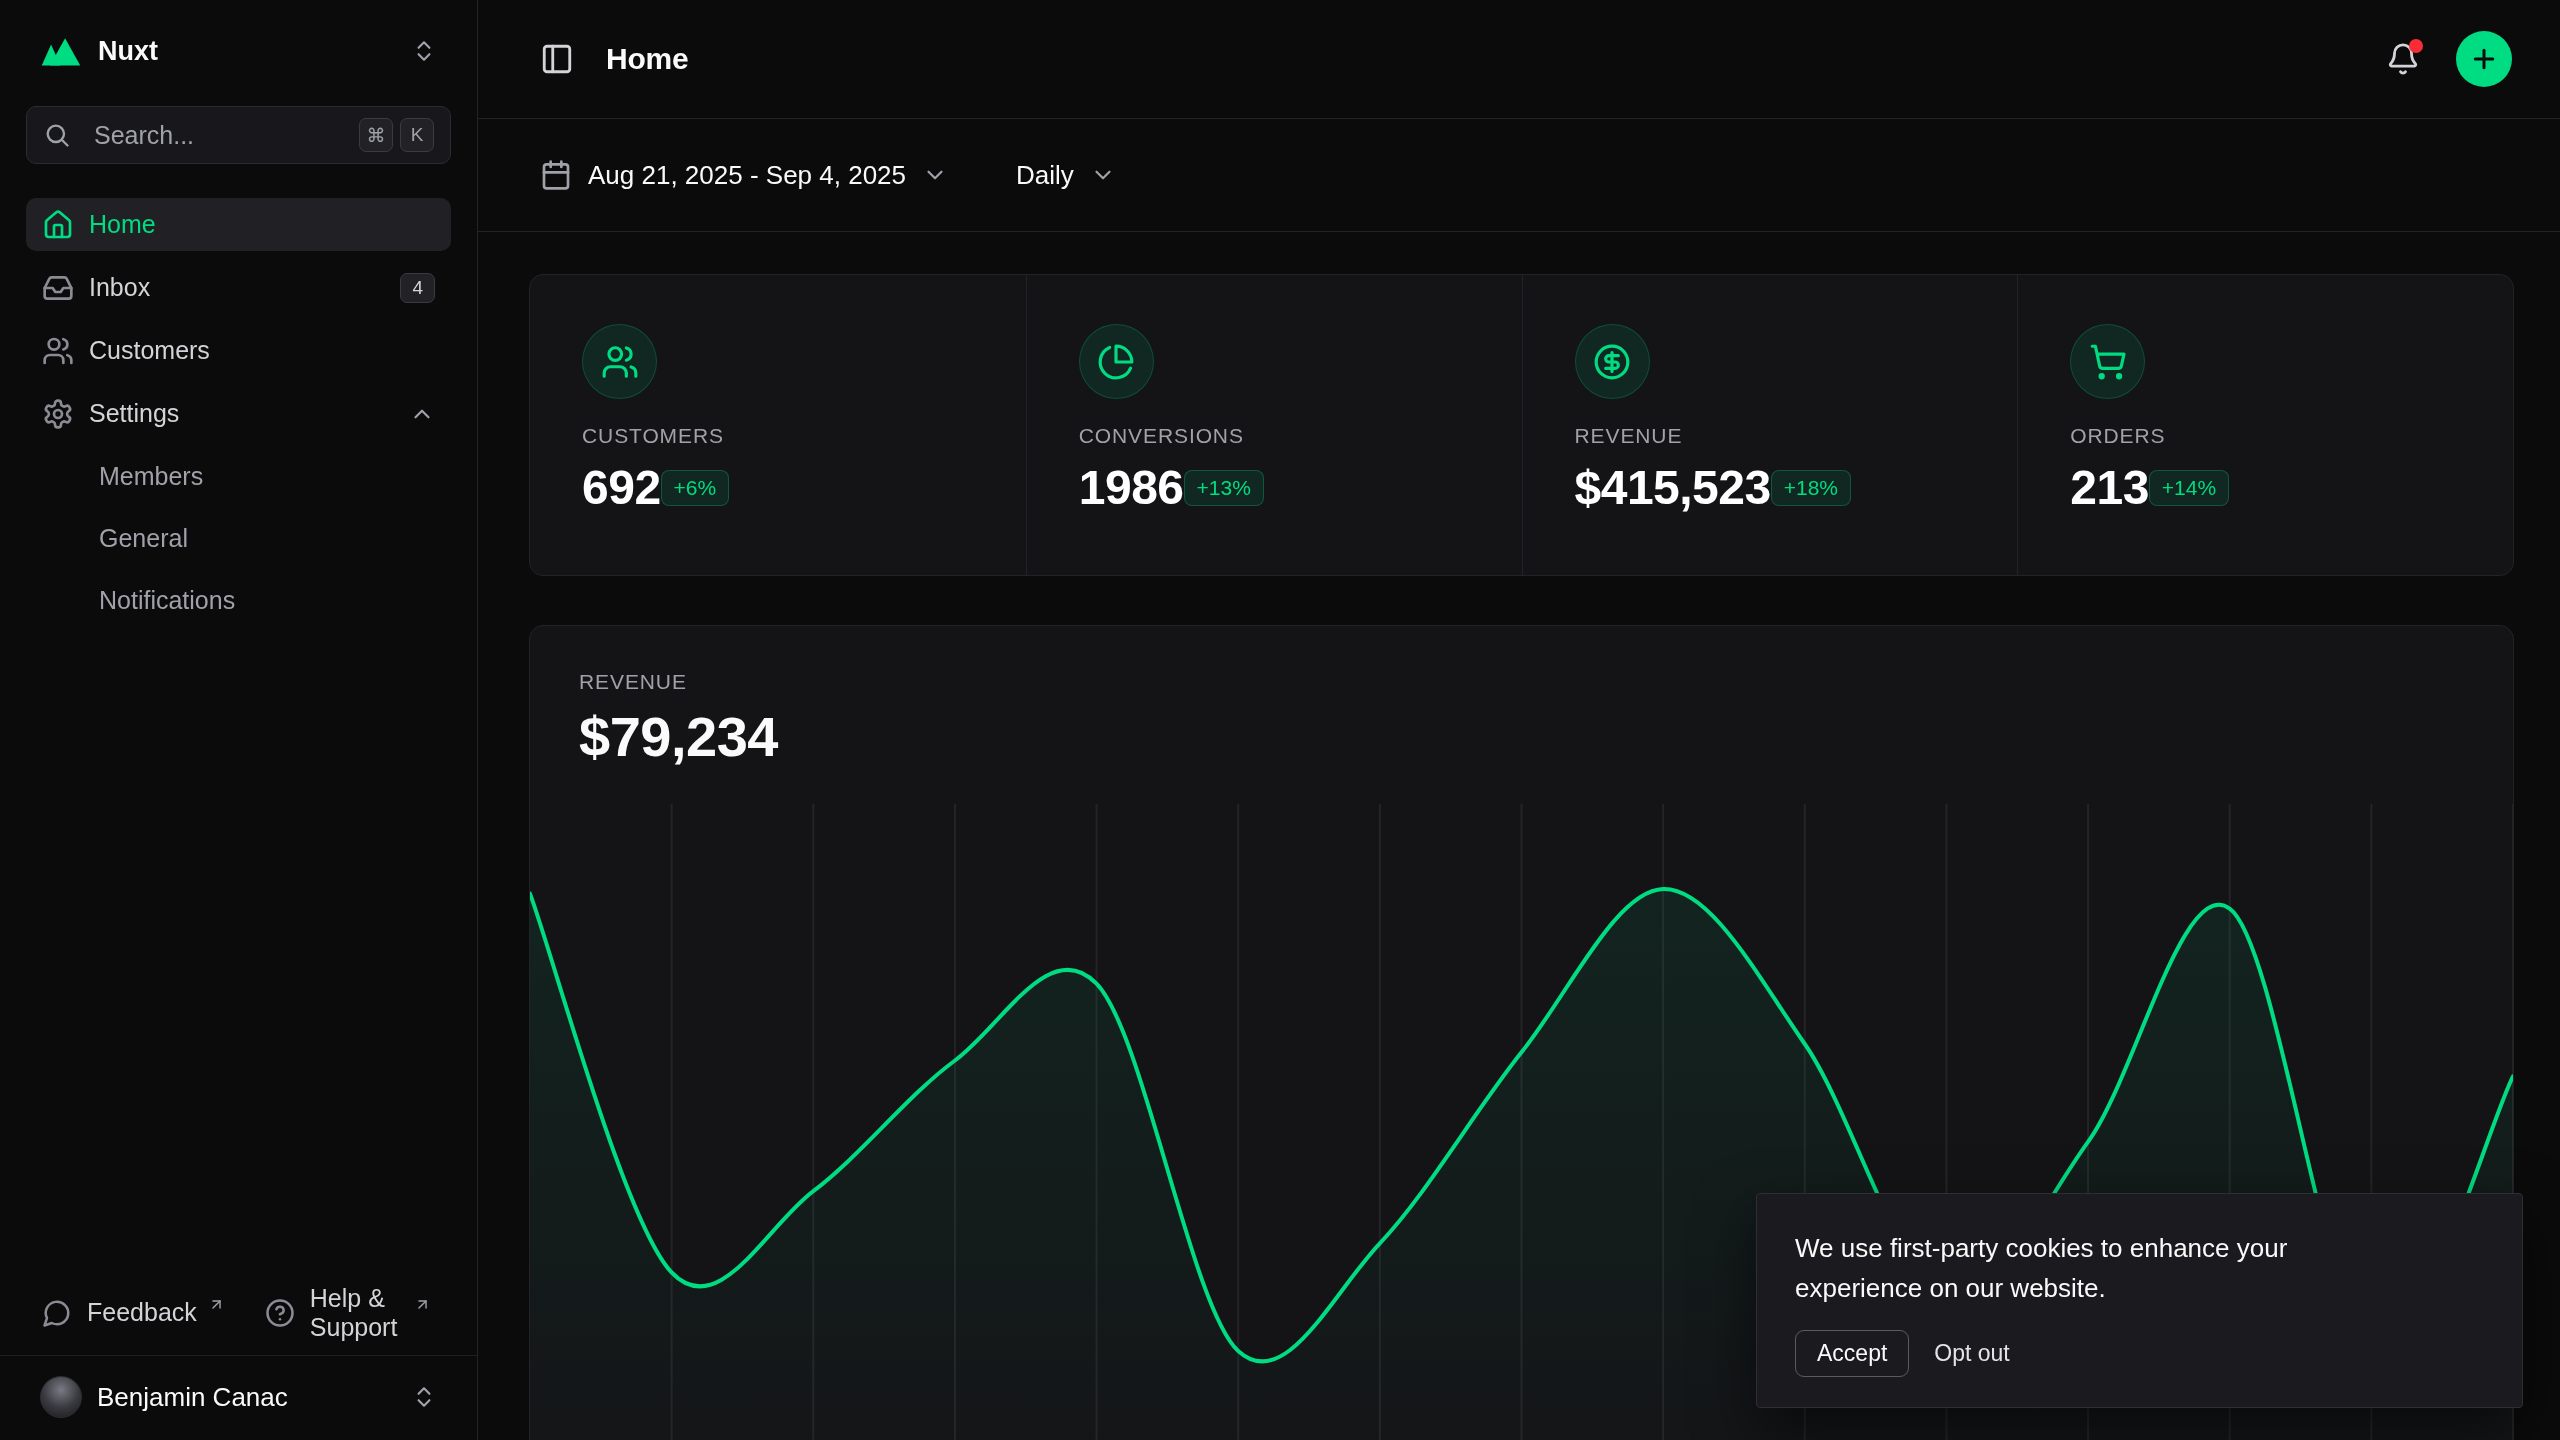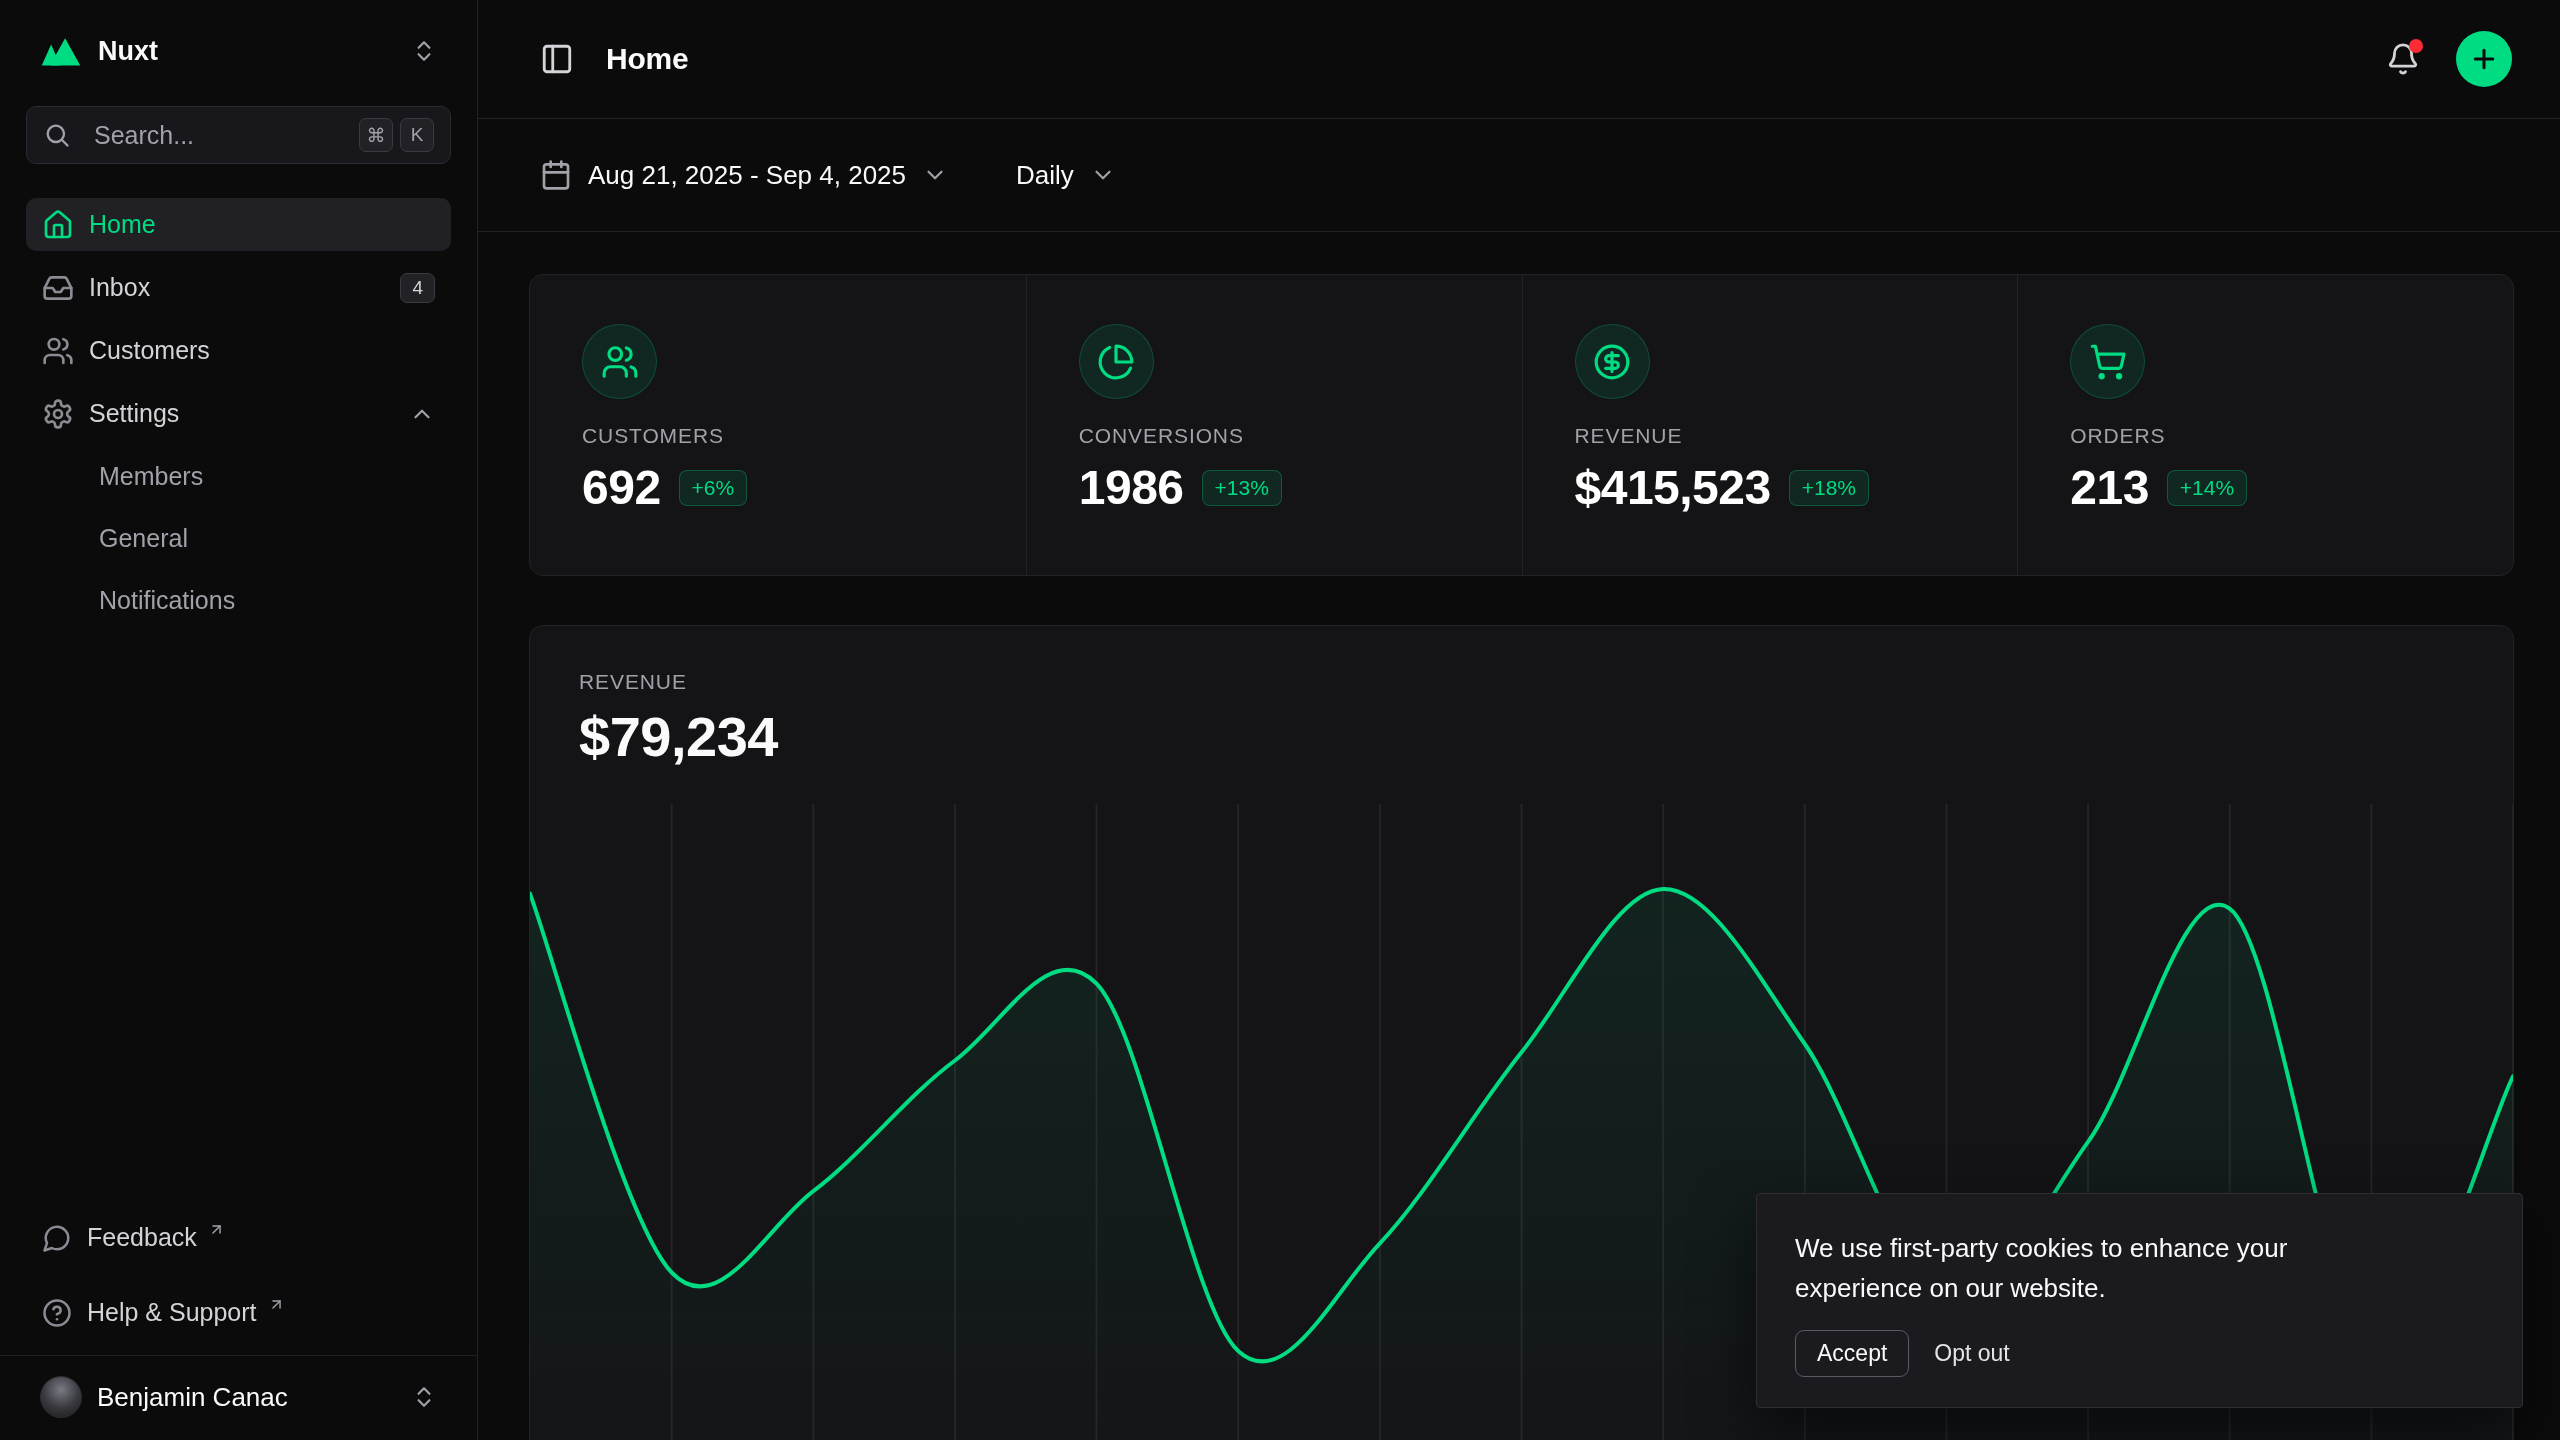--- a/index.html
+++ b/index.html
@@ -43,21 +43,21 @@
   .nav-item .n-ic{color:var(--txt-4);display:flex;}
   .nav-item .n-ic svg{width:32px;height:32px;}
   .nav-item.active{background:#202025;color:var(--accent);}
   .nav-item.active .n-ic{color:var(--accent);}
   .nav-badge{margin-left:auto;background:#222226;border:1px solid #3a3a40;border-radius:7px;padding:3px 11px;font-size:19px;font-weight:500;color:var(--txt-2);}
   .nav-caret{margin-left:auto;color:var(--txt-3);}
   .nav-caret svg{width:26px;height:26px;}
   .sub-item{display:flex;align-items:center;height:52px;padding:0 16px 0 73px;border-radius:10px;font-size:25px;color:var(--txt-3);cursor:pointer;}
 
   .sidebar-spacer{flex:1;}
-  .sidebar-footer{display:flex;flex-direction:column;gap:22px;padding-bottom:16px;}
+  .sidebar-footer{display:flex;flex-direction:row;gap:4px;padding-bottom:16px;}
   .footer-link{display:flex;align-items:center;gap:15px;height:53px;padding:0 16px;border-radius:10px;font-size:25px;font-weight:500;color:var(--txt-2);cursor:pointer;}
   .footer-link .n-ic{color:var(--txt-4);display:flex;}
   .footer-link .n-ic svg{width:30px;height:30px;}
   .ext-arrow{color:var(--txt-3);position:relative;top:-8px;left:-4px;}
   .ext-arrow svg{width:17px;height:17px;}
 
   .user-section{border-top:1px solid var(--border-soft);margin:0 -26px;padding:12px 26px 14px;}
   .user-row{display:flex;align-items:center;gap:15px;padding:8px 14px;border-radius:10px;cursor:pointer;}
   .avatar{width:42px;height:42px;border-radius:50%;background:radial-gradient(circle at 50% 32%,#7a7a84 0%,#3a3a40 52%,#17171a 100%);border:1px solid #2e2e33;}
   .user-name{font-size:26px;font-weight:500;}
@@ -83,21 +83,21 @@
   .tb-caret svg{width:26px;height:26px;}
 
   .content{flex:1;overflow:hidden;padding:42px 46px 0 51px;}
 
   .stats-card{display:grid;grid-template-columns:repeat(4,1fr);background:var(--card);border:1px solid var(--border);border-radius:14px;height:302px;}
   .stat{padding:49px 52px;}
   .stat + .stat{border-left:1px solid var(--border);}
   .stat-icon{width:75px;height:75px;border-radius:50%;background:rgba(0,220,130,0.10);box-shadow:inset 0 0 0 1px rgba(0,220,130,0.22);display:flex;align-items:center;justify-content:center;color:var(--accent);}
   .stat-icon svg{width:38px;height:38px;}
   .stat-label{margin-top:25px;font-size:21px;font-weight:500;letter-spacing:0.9px;color:var(--txt-3);}
-  .stat-value-row{margin-top:12px;display:flex;align-items:center;gap:18px;}
+  .stat-value-row{margin-top:12px;display:flex;align-items:center;gap:0;}
   .stat-value{font-size:48px;font-weight:700;color:#ffffff;letter-spacing:-0.5px;}
   .delta-badge{background:rgba(0,220,130,0.10);box-shadow:inset 0 0 0 1px rgba(0,220,130,0.28);color:var(--accent);border-radius:8px;font-size:21px;font-weight:500;padding:6px 13px;}
 
   .revenue-card{margin-top:49px;background:var(--card);border:1px solid var(--border);border-radius:14px;height:980px;overflow:hidden;}
   .revenue-head{padding:44px 49px 0;}
   .revenue-label{font-size:21px;font-weight:500;letter-spacing:0.9px;color:var(--txt-3);line-height:24px;}
   .revenue-value{margin-top:12px;font-size:56px;font-weight:700;line-height:62px;letter-spacing:-0.5px;}
   .chart-wrap{margin-top:36px;}
   #revenue-chart{width:100%;height:700px;}
 

